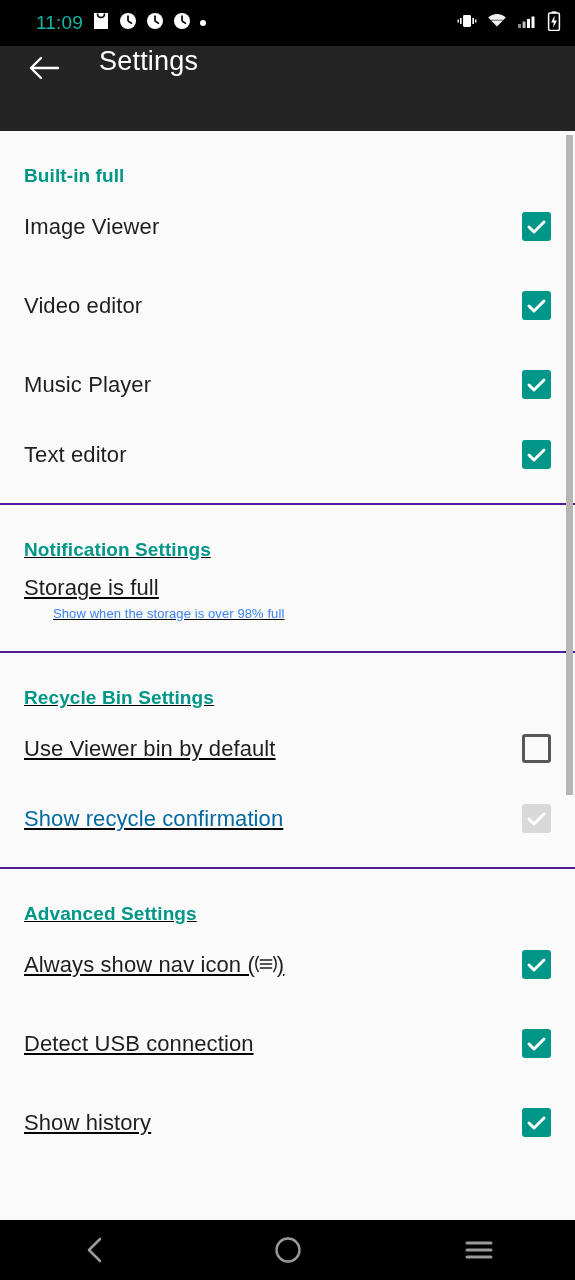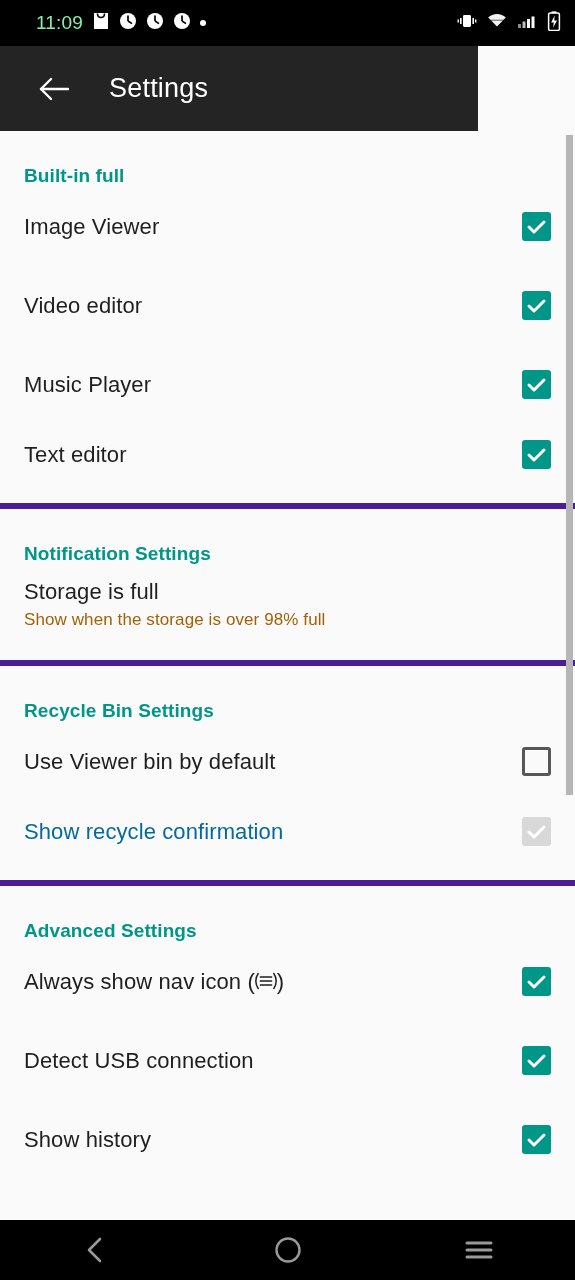--- a/index.html
+++ b/index.html
@@ -10,53 +10,53 @@
     overflow:hidden;
   }
   #phone { position:relative; width:575px; height:1280px; background:#fafafa; }
 
   
   .statusbar{
     position:absolute; top:0; left:0; width:575px; height:46px;
     background:#000; display:flex; align-items:center;
     padding:0 14px 0 36px; color:#fff;
   }
-  .sb-time{ font-size:19px; letter-spacing:.2px; color:#86efac; }
+  .sb-time{ font-size:19px; letter-spacing:.2px; color:#14b8a6; }
   .sb-left{ display:flex; align-items:center; gap:9px; }
   .sb-right{ margin-left:auto; display:flex; align-items:center; gap:10px; }
   .sb-ico{ display:block; }
   .dot{ width:6px; height:6px; border-radius:50%; background:#fff; }
 
   
   .appbar{
-    position:absolute; top:46px; left:0; width:478px; height:85px;
-    background:#242424; display:flex; align-items:center; padding-left:32px;
+    position:absolute; top:46px; left:0; width:575px; height:85px;
+    background:#242424; display:flex; padding-left:22px;
   }
   .back-btn{ width:44px; height:44px; display:flex; align-items:center; justify-content:center; }
   .appbar-title{ color:#fff; font-size:27px; margin-left:33px; letter-spacing:.2px; }
 
   
   .content{
     position:absolute; top:131px; left:0; width:575px; height:1089px;
     background:#fafafa; overflow:hidden;
   }
   .section{ position:relative; }
-  .section + .section{ border-top:6px solid #4c1d95; }
+  .section + .section{ border-top:2px solid #4c1d95;text-decoration:underline; }
   .sec-title{
     color:#009688; font-size:19px; font-weight:bold;
     padding:34px 0 0 24px; letter-spacing:.1px;
   }
   .row{
     display:flex; align-items:center; justify-content:space-between;
     padding:0 24px 0 24px; height:79px;
   }
   .row-texts{ display:flex; flex-direction:column; justify-content:flex-start; }
   .row-label{ font-size:22px; color:#1f1f1f; letter-spacing:.1px; }
   .row-label.disabled{ color:#0369a1; }
-  .row-sub{ font-size:17px; color:#a16207; margin-top:5px; letter-spacing:.1px; }
+  .row-sub{ font-size:13px; color:#3b82f6; margin-top:5px; letter-spacing:.1px;margin-left:29px; }
   .row.two-line{ height:auto; padding-top:14px; padding-bottom:30px; align-items:flex-start; }
 
   
   .nav-glyph{ display:inline-flex; align-items:center; vertical-align:-3px; }
   .nav-glyph svg{ display:block; }
 
   
   .cb{ width:29px; height:29px; border-radius:3px; position:relative; flex:0 0 auto; }
   .cb.checked{ background:#009688; }
   .cb.unchecked{ border:3px solid #575757; background:transparent; }

